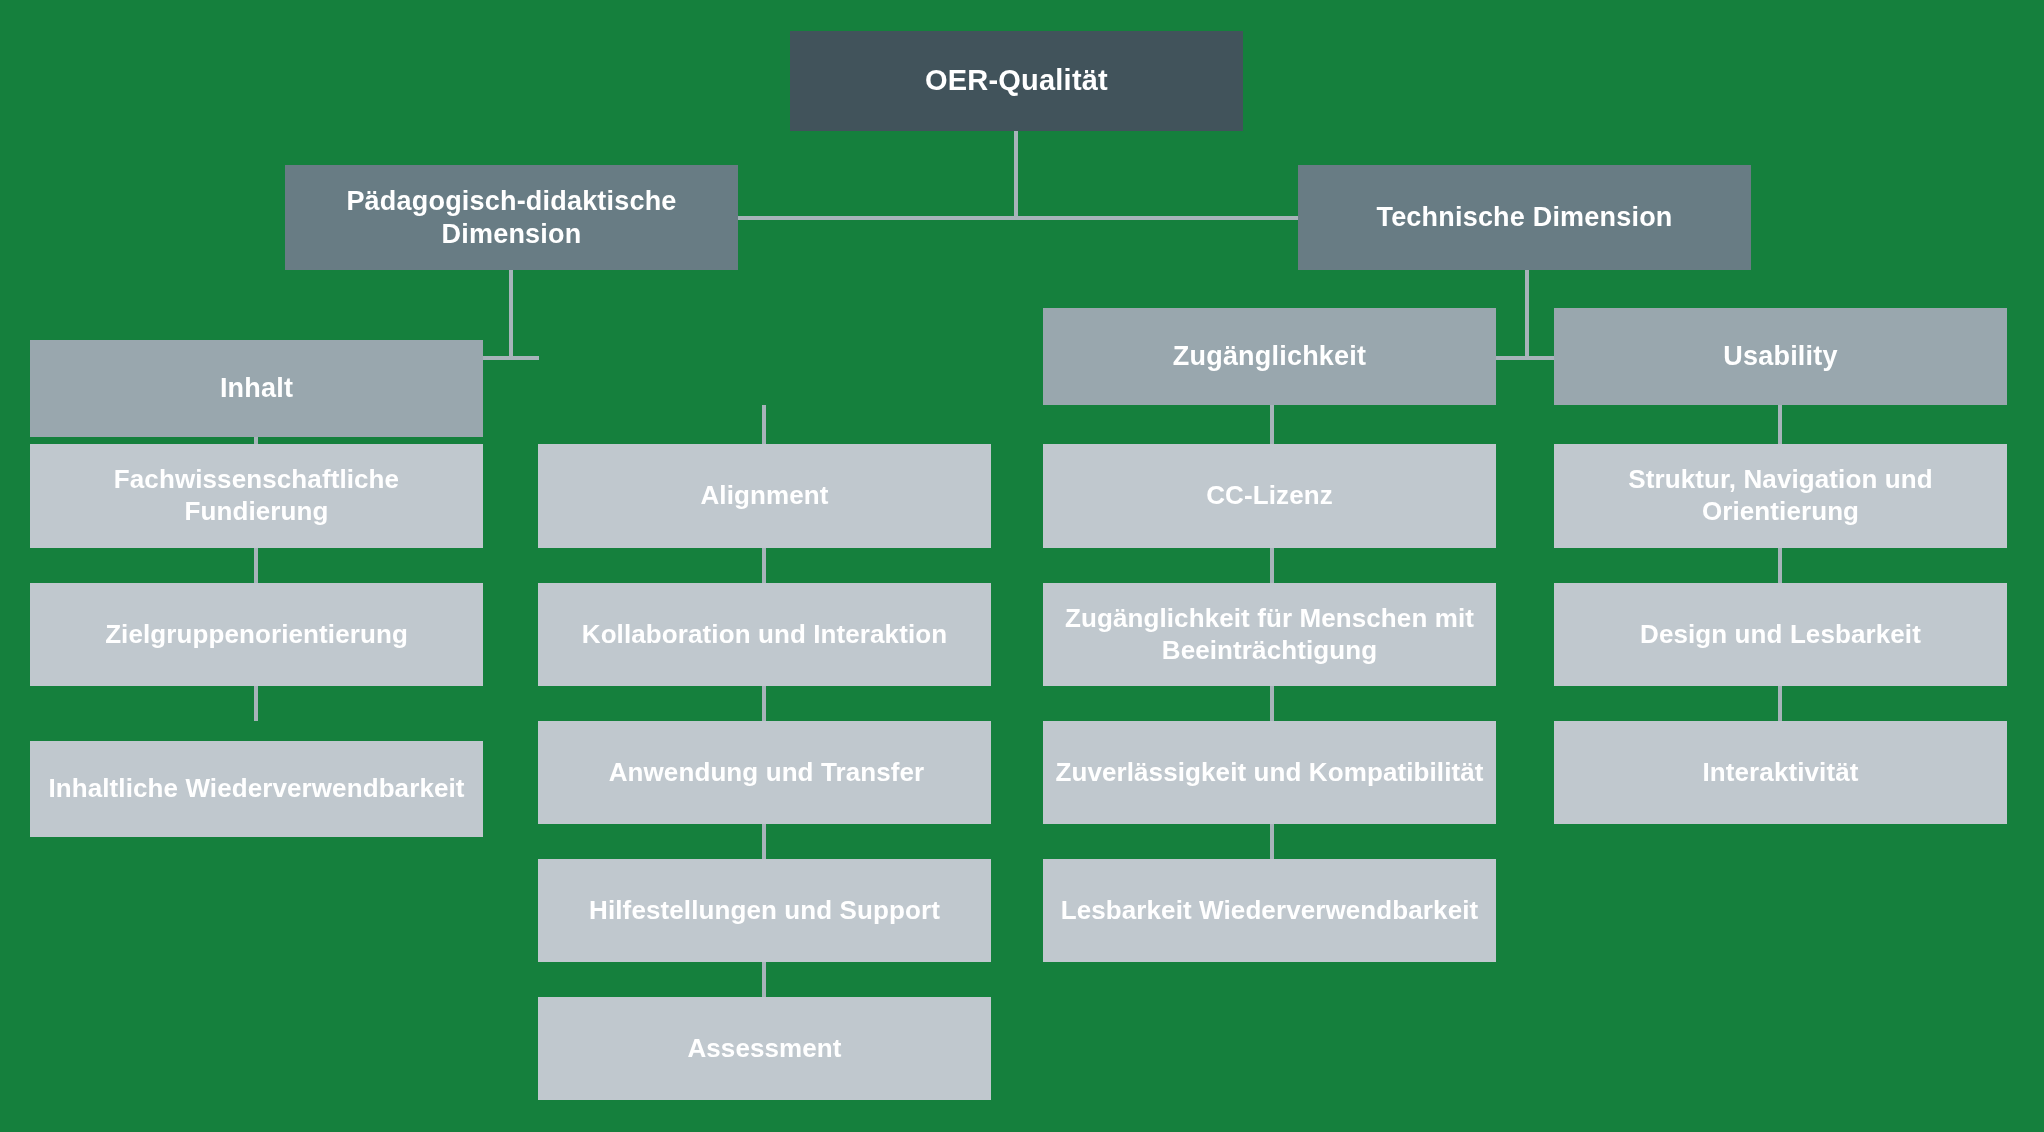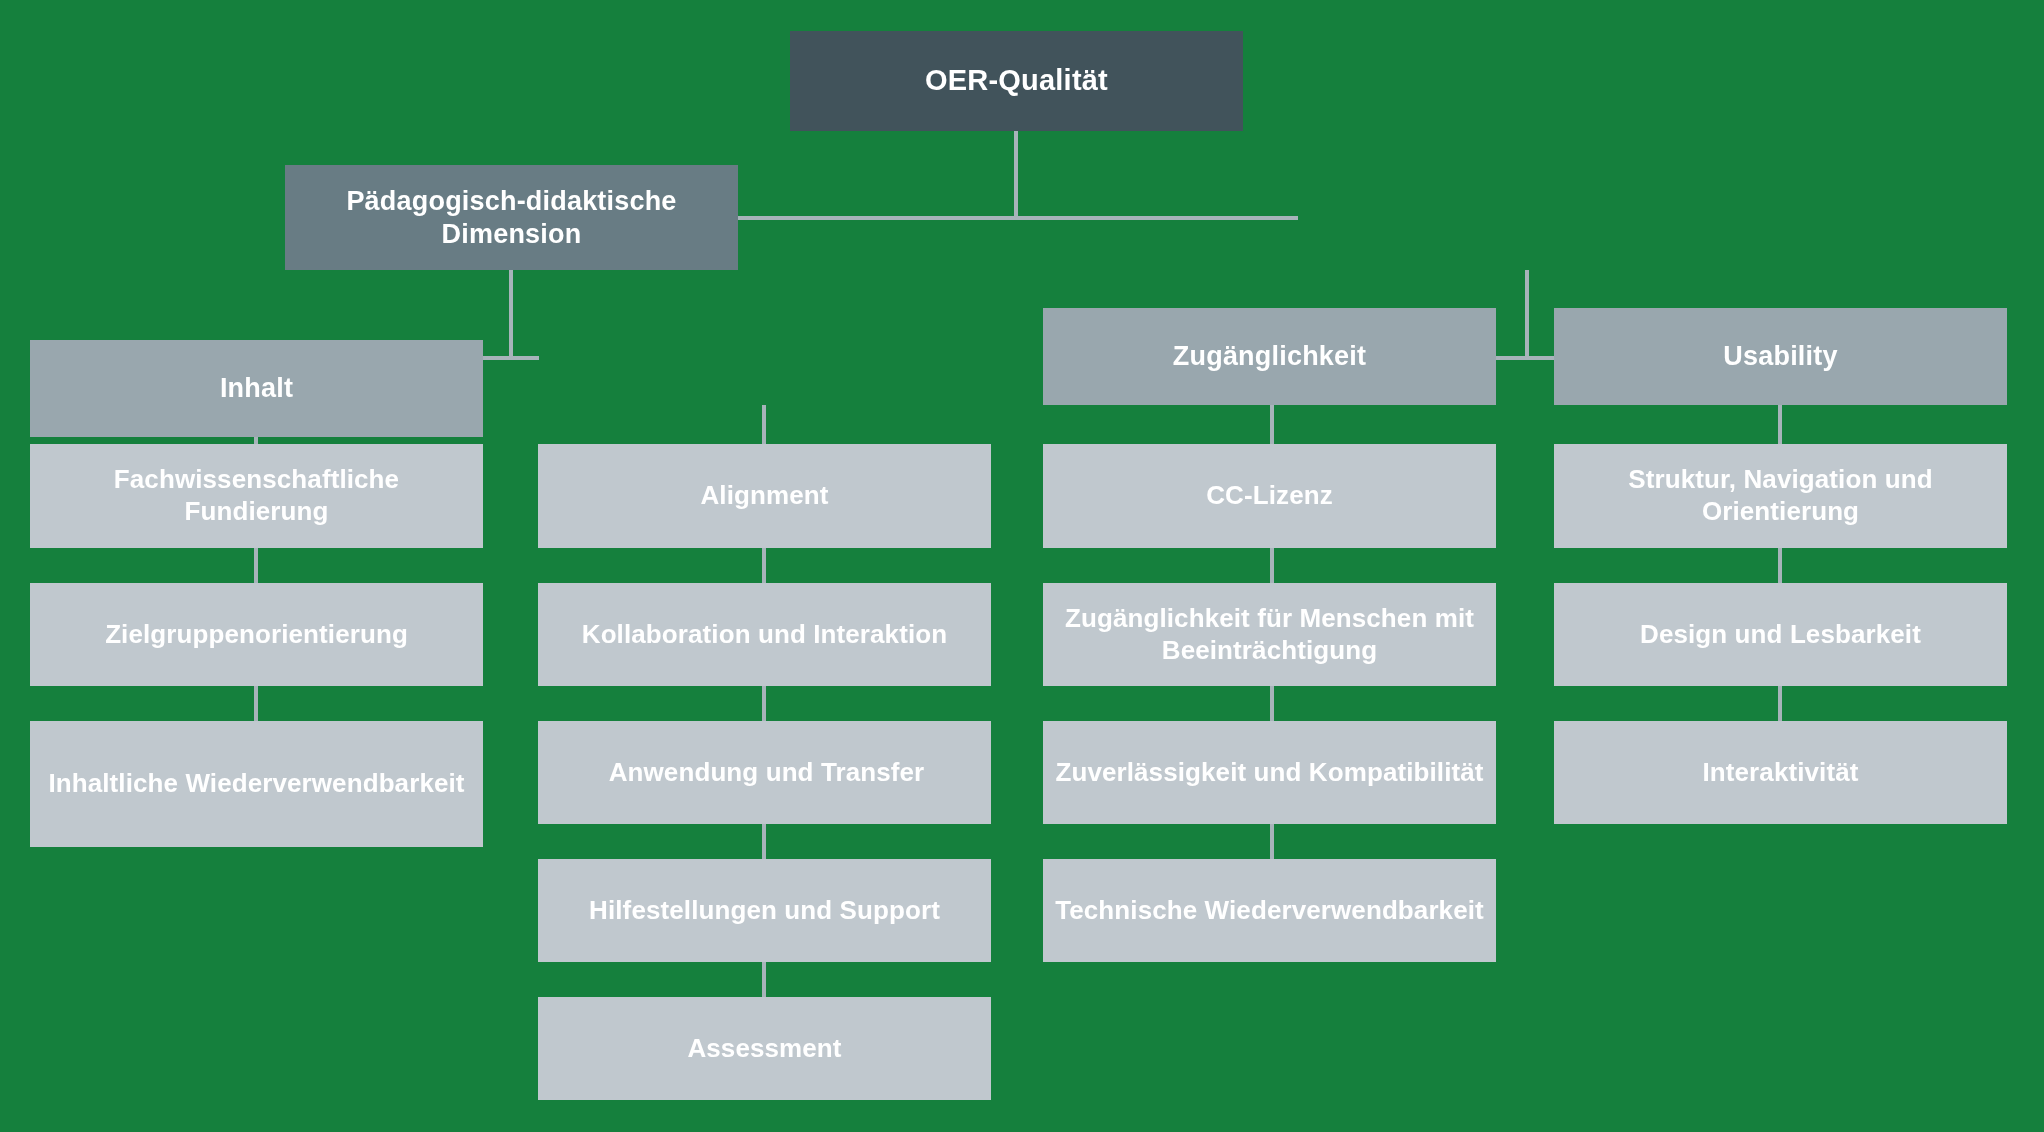--- a/index.html
+++ b/index.html
@@ -88,37 +88,38 @@
   <div class="conn v" style="left:1270px; top:686px; height:35px;"></div>
   <div class="conn v" style="left:1270px; top:824px; height:35px;"></div>
 
   <div class="conn v" style="left:1778px; top:405px; height:39px;"></div>
   <div class="conn v" style="left:1778px; top:548px; height:35px;"></div>
   <div class="conn v" style="left:1778px; top:686px; height:35px;"></div>
 
   <div class="node lvl1" style="left:790px; top:31px; width:453px; height:100px;">OER-Qualität</div>
 
   <div class="node lvl2" style="left:285px; top:165px; width:453px; height:105px;">Pädagogisch-didaktische Dimension</div>
+  <div class="node lvl2" style="left:1298px; top:165px; width:453px; height:105px;">Technische Dimension</div>
 
   <div class="node lvl3" style="left:30px; top:308px; width:453px; height:97px;margin-top:32px;">Inhalt</div>
   <div class="node lvl3" style="left:1043px; top:308px; width:453px; height:97px;">Zugänglichkeit</div>
   <div class="node lvl3" style="left:1554px; top:308px; width:453px; height:97px;">Usability</div>
 
   <div class="node lvl4" style="left:30px; top:444px; width:453px; height:104px;">Fachwissenschaftliche Fundierung</div>
   <div class="node lvl4" style="left:30px; top:583px; width:453px; height:103px;">Zielgruppenorientierung</div>
-  <div class="node lvl4" style="left:30px; top:721px; width:453px; height:126px;">Inhaltliche Wiederverwendbarkeit</div>
+  <div class="node lvl4" style="left:30px; top:741px; width:453px; height:96px;">Inhaltliche Wiederverwendbarkeit</div>
 
   <div class="node lvl4" style="left:538px; top:444px; width:453px; height:104px;">Alignment</div>
   <div class="node lvl4" style="left:538px; top:583px; width:453px; height:103px;">Kollaboration und Interaktion</div>
   <div class="node lvl4" style="left:538px; top:721px; width:453px; height:103px;padding-left:14px;">Anwendung und Transfer</div>
   <div class="node lvl4" style="left:538px; top:859px; width:453px; height:103px;">Hilfestellungen und Support</div>
   <div class="node lvl4" style="left:538px; top:997px; width:453px; height:103px;">Assessment</div>
 
   <div class="node lvl4" style="left:1043px; top:444px; width:453px; height:104px;">CC-Lizenz</div>
   <div class="node lvl4" style="left:1043px; top:583px; width:453px; height:103px;text-align:center;">Zugänglichkeit für Menschen mit Beeinträchtigung</div>
   <div class="node lvl4" style="left:1043px; top:721px; width:453px; height:103px;">Zuverlässigkeit und Kompatibilität</div>
-  <div class="node lvl4" style="left:1043px; top:859px; width:453px; height:103px;">Technische Wiederverwendbarkeit</div>
+  <div class="node lvl4" style="left:1043px; top:859px; width:453px; height:103px;">Lesbarkeit Wiederverwendbarkeit</div>
 
   <div class="node lvl4" style="left:1554px; top:444px; width:453px; height:104px;">Struktur, Navigation und Orientierung</div>
   <div class="node lvl4" style="left:1554px; top:583px; width:453px; height:103px;">Design und Lesbarkeit</div>
   <div class="node lvl4" style="left:1554px; top:721px; width:453px; height:103px;">Interaktivität</div>
 
 </div>
 
 </body></html>

